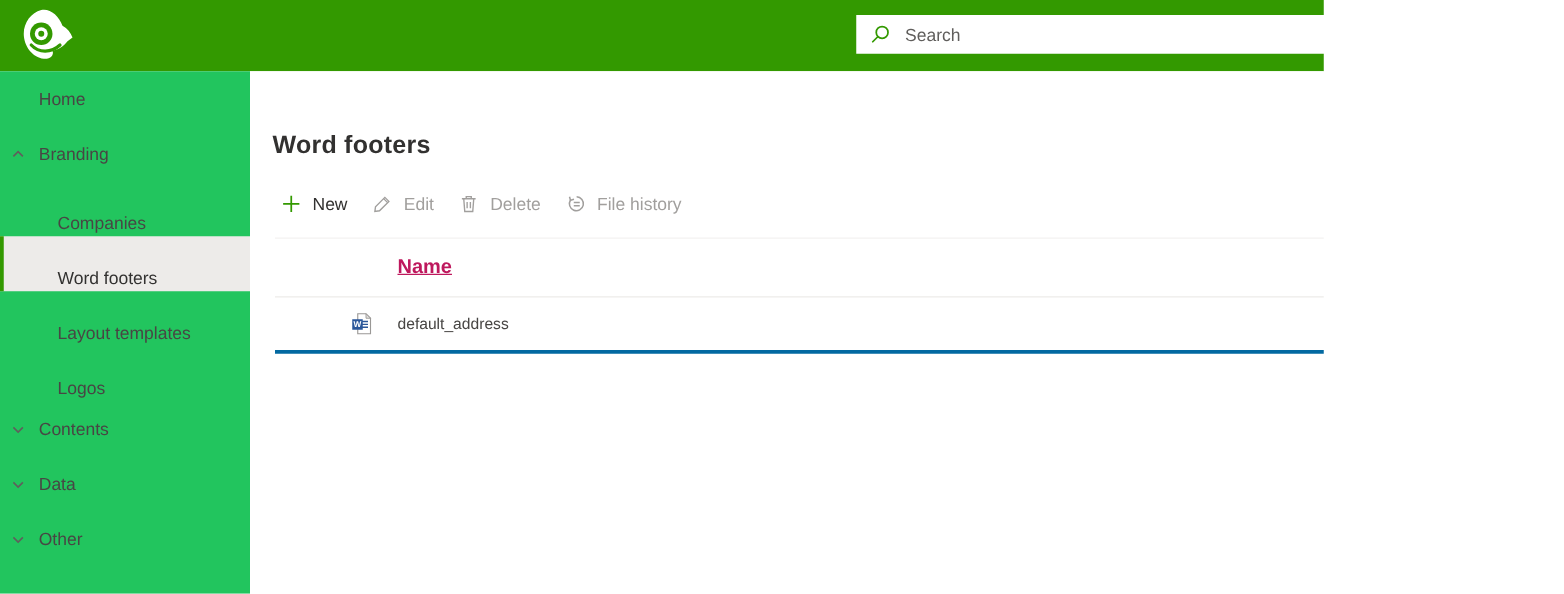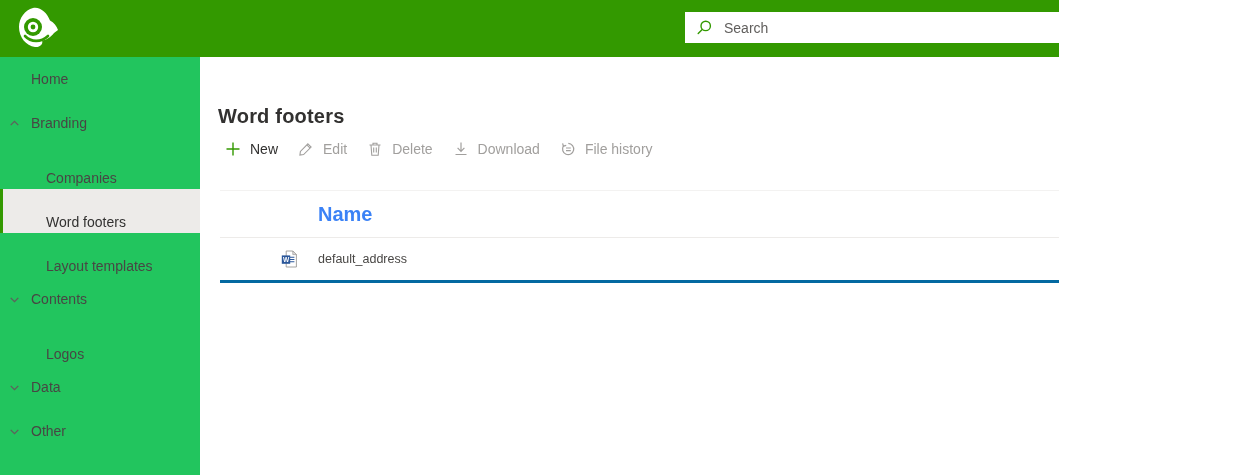--- a/index.html
+++ b/index.html
@@ -47,33 +47,33 @@
   .nav-item.selected .label { margin-left: 43px; }
 
   
   .content { position: absolute; left: 200px; top: 57px; right: 0; bottom: 0; background: #ffffff; }
   .page-title {
     margin: 46px 0 0 18px; font-size: 20px; font-weight: 700;
     color: #323130; line-height: 26px; letter-spacing: 0.2px;
   }
   .toolbar { margin: 12px 0 0 15px; display: flex; align-items: center; height: 30px; }
   .tb-btn {
-    display: flex; align-items: flex-start; gap: 9px; height: 30px; padding: 0 10px;
+    display: flex; align-items: flex-end; gap: 9px; height: 30px; padding: 0 10px;
     background: none; border: none; font-family: "Liberation Sans", sans-serif;
     font-size: 14px; cursor: pointer; color: #323130;
   }
   .tb-btn.disabled { color: #a19f9d; cursor: default; }
   .tb-icon { display: flex; align-items: center; }
 
   .table { margin: 19px 0 0 20px; }
   .thead {
     height: 48px; display: flex; align-items: center;
     border-top: 1px solid #f3f2f1; border-bottom: 1px solid #edebe9;
   }
-  .th-name { margin-left: 98px; font-size: 20px; font-weight: 700; color: #3b82f6; }
+  .th-name { margin-left: 98px; font-size: 16px; font-weight: 700; color: #be185d; text-decoration: underline; }
   .trow {
     height: 45px; display: flex; align-items: center;
     border-bottom: 3px solid #0369a1; cursor: pointer;
   }
   .doc-icon { margin-left: 61px; width: 18px; height: 18px; display: flex; }
   .cell-name { margin-left: 19px; font-size: 12.5px; color: #484644; }
 </style>
 </head>
 <body>
 
@@ -120,31 +120,31 @@
     </div>
 
     <div class="nav-item sub selected">
       <span class="label">Word footers</span>
     </div>
 
     <div class="nav-item sub">
       <span class="label">Layout templates</span>
     </div>
 
-    <div class="nav-item">
-      <span class="chev">
-        <svg width="13" height="13" viewBox="0 0 12 12" fill="none" stroke="#605e5c" stroke-width="1.2">
-            <path d="M2.5 4.5 L6 8 L9.5 4.5"></path>
-          </svg>
-      </span>
-      <span class="label">Contents</span>
-    </div>
-
     <div class="nav-item sub">
       <span class="label">Logos</span>
+    </div>
+
+    <div class="nav-item">
+      <span class="chev">
+        <svg width="13" height="13" viewBox="0 0 12 12" fill="none" stroke="#605e5c" stroke-width="1.2">
+            <path d="M2.5 4.5 L6 8 L9.5 4.5"></path>
+          </svg>
+      </span>
+      <span class="label">Contents</span>
     </div>
 
     <div class="nav-item">
       <span class="chev">
         <svg width="13" height="13" viewBox="0 0 12 12" fill="none" stroke="#605e5c" stroke-width="1.2">
             <path d="M2.5 4.5 L6 8 L9.5 4.5"></path>
           </svg>
       </span>
       <span class="label">Data</span>
     </div>
@@ -188,28 +188,20 @@
 
       <button class="tb-btn disabled">
         <span class="tb-icon">
           <svg width="16" height="16" viewBox="0 0 16 16" fill="none" stroke="#a19f9d" stroke-width="1.1">
               <path d="M2.5 4 H13.5 M6 4 V2.3 H10 V4 M4 4 L4.8 14.2 H11.2 L12 4 M6.7 6.6 V11.6 M9.3 6.6 V11.6"></path>
             </svg>
         </span>
         <span>Delete</span>
       </button>
 
-      <button class="tb-btn disabled">
-        <span class="tb-icon">
-          <svg width="16" height="16" viewBox="0 0 16 16" fill="none" stroke="#a19f9d" stroke-width="1.2">
-              <path d="M8 1.5 V10 M4.6 6.8 L8 10.3 L11.4 6.8 M2.5 13.5 H13.5"></path>
-            </svg>
-        </span>
-        <span>Download</span>
-      </button>
 
 
       <button class="tb-btn disabled">
         <span class="tb-icon">
           <svg width="16" height="16" viewBox="0 0 16 16" fill="none" stroke="#a19f9d" stroke-width="1.2">
             <path d="M3.4 5 A 5.6 5.6 0 1 0 8.3 2.4"></path>
             <path d="M2.6 2.4 L3.4 5.2 L6.2 4.4"></path>
             <path d="M6 7 H10.8 M6 9.6 H10.8" stroke-width="1.1"></path>
           </svg>
         </span>

